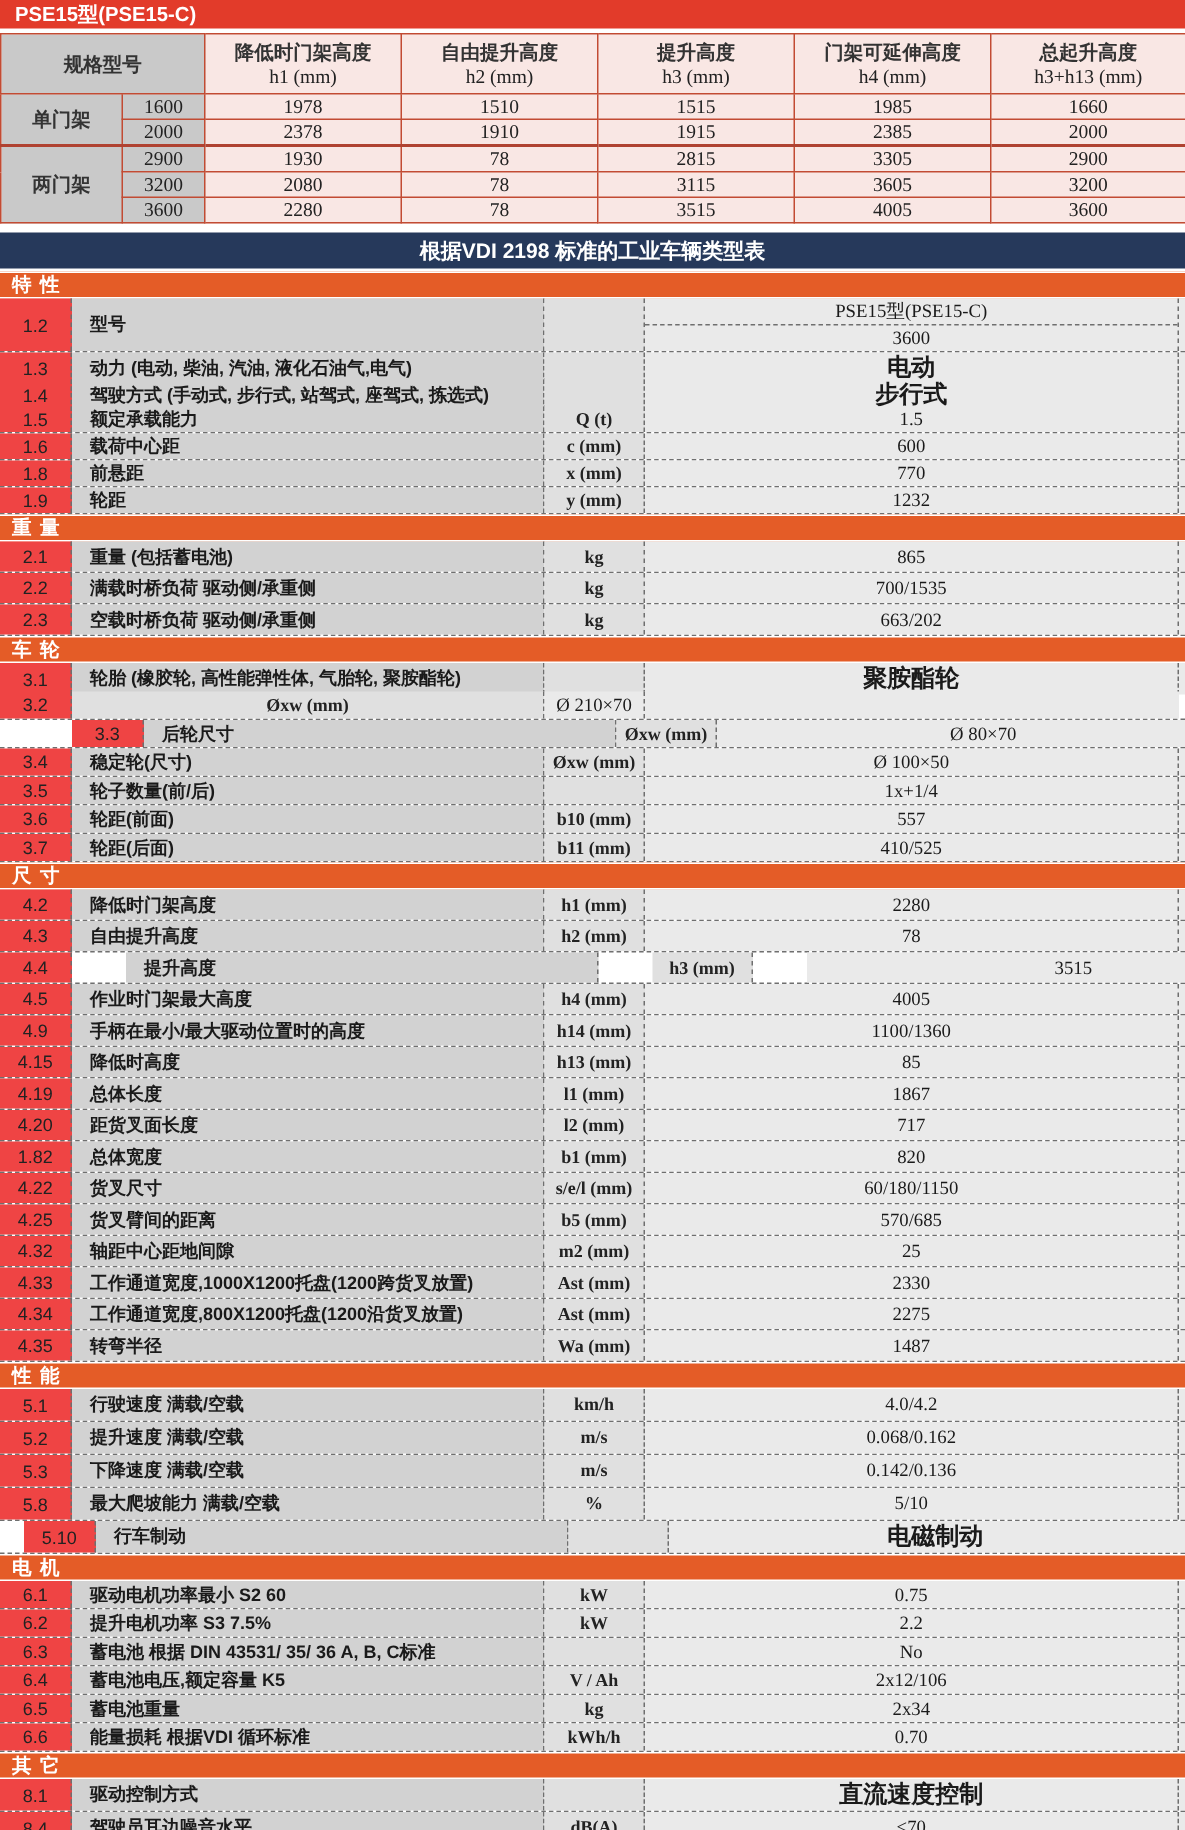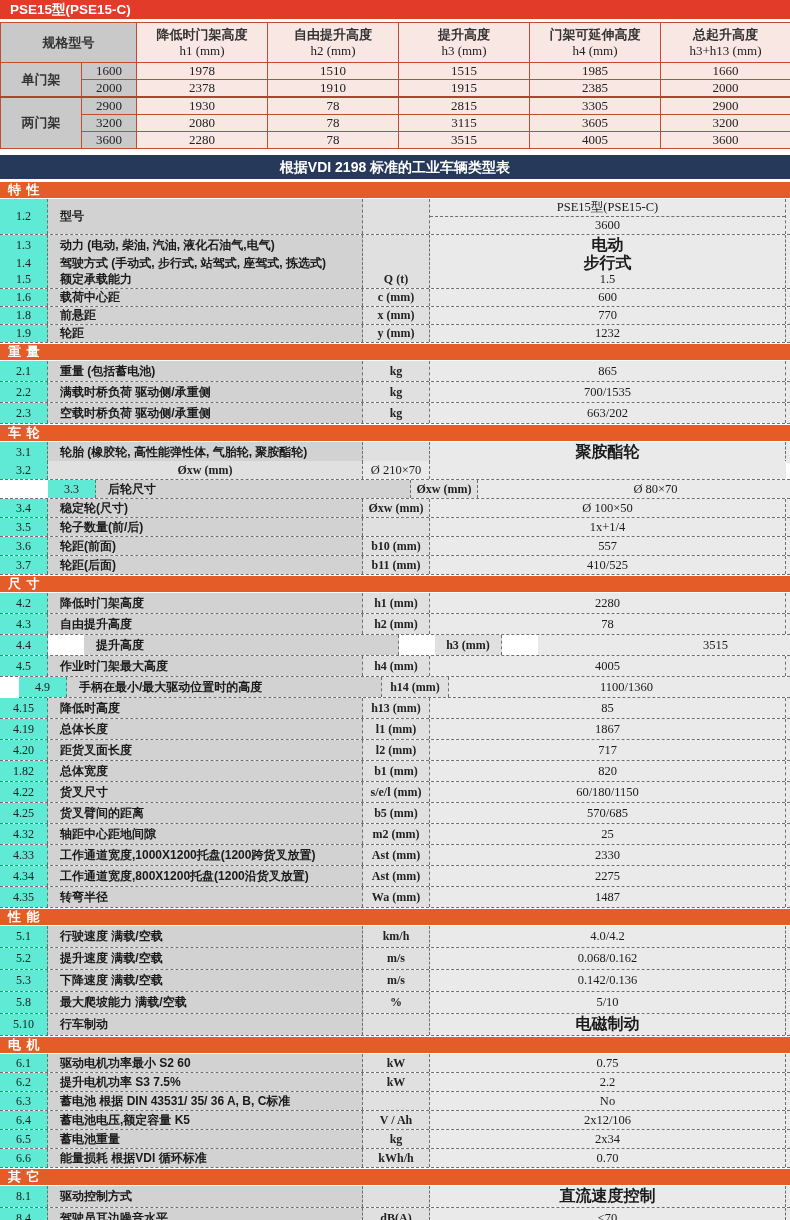--- a/index.html
+++ b/index.html
@@ -29,21 +29,21 @@
              font-size:14px; line-height:24px; text-align:center; }
 
   
   .spec { margin-top:2px; }
   .section-header { height:18px; background:#e45c27; color:#fff; font-weight:bold; font-size:13px;
                     line-height:16px; padding-left:8px; border-top:1px solid #fff; border-bottom:1px solid #fff;
                     letter-spacing:1px; }
   .spec-row { display:grid; grid-template-columns:48px 315px 67px 356px 4px;
               border-bottom:1px dashed #6f6f6f; }
   .spec-row > div { display:flex; align-items:center; }
-  .c-no   { background:#5eead4; justify-content:center; font-family:Liberation Serif, serif; font-size:12px;
+  .c-no   { background:#ef4444; justify-content:center; font-family:Liberation Sans, sans-serif; font-size:12px;
             border-right:1px dashed #6f6f6f; color:#222; }
   .c-label{ background:#d2d2d2; padding-left:12px; font-weight:bold; font-size:12px; color:#1a1a1a;
             border-right:1px dashed #6f6f6f; white-space:nowrap; overflow:hidden; }
   .c-unit { background:#e0e0e0; justify-content:center; font-family:"Liberation Serif", serif; font-size:12px;
             border-right:1px dashed #6f6f6f; color:#222;font-weight:bold; }
   .c-value{ background:#eaeaea; justify-content:center; font-family:"Liberation Serif", serif; font-size:12.5px;
             border-right:1px dashed #6f6f6f; color:#1a1a1a; }
   .c-tail { background:#eaeaea; }
   .c-value.cjk, .sub-val.cjk { font-family:"Liberation Sans", sans-serif; font-weight:bold; font-size:16px; }
   
@@ -294,21 +294,21 @@
       <div class="c-value">3515</div>
       <div class="c-tail"></div>
     </div>
     <div class="spec-row" style="height: 21px;">
       <div class="c-no">4.5</div>
       <div class="c-label">作业时门架最大高度</div>
       <div class="c-unit">h4 (mm)</div>
       <div class="c-value">4005</div>
       <div class="c-tail"></div>
     </div>
-    <div class="spec-row" style="height: 21px; margin-left: 19px;">
+    <div class="spec-row" style="height: 21px;">
       <div class="c-no">4.9</div>
       <div class="c-label">手柄在最小/最大驱动位置时的高度</div>
       <div class="c-unit">h14 (mm)</div>
       <div class="c-value">1100/1360</div>
       <div class="c-tail"></div>
     </div>
     <div class="spec-row" style="height: 21px;">
       <div class="c-no">4.15</div>
       <div class="c-label">降低时高度</div>
       <div class="c-unit">h13 (mm)</div>
@@ -400,21 +400,21 @@
       <div class="c-value">0.142/0.136</div>
       <div class="c-tail"></div>
     </div>
     <div class="spec-row" style="height: 22px;">
       <div class="c-no">5.8</div>
       <div class="c-label">最大爬坡能力  满载/空载</div>
       <div class="c-unit">%</div>
       <div class="c-value">5/10</div>
       <div class="c-tail"></div>
     </div>
-    <div class="spec-row" style="height: 22px;">
+    <div class="spec-row" style="height: 22px; padding-left: 16px;">
       <div class="c-no">5.10</div>
       <div class="c-label">行车制动</div>
       <div class="c-unit"></div>
       <div class="c-value cjk">电磁制动</div>
       <div class="c-tail"></div>
     </div>
     <div class="section-header">电 机</div>
     <div class="spec-row" style="height: 19px;">
       <div class="c-no">6.1</div>
       <div class="c-label">驱动电机功率最小 S2 60</div>

